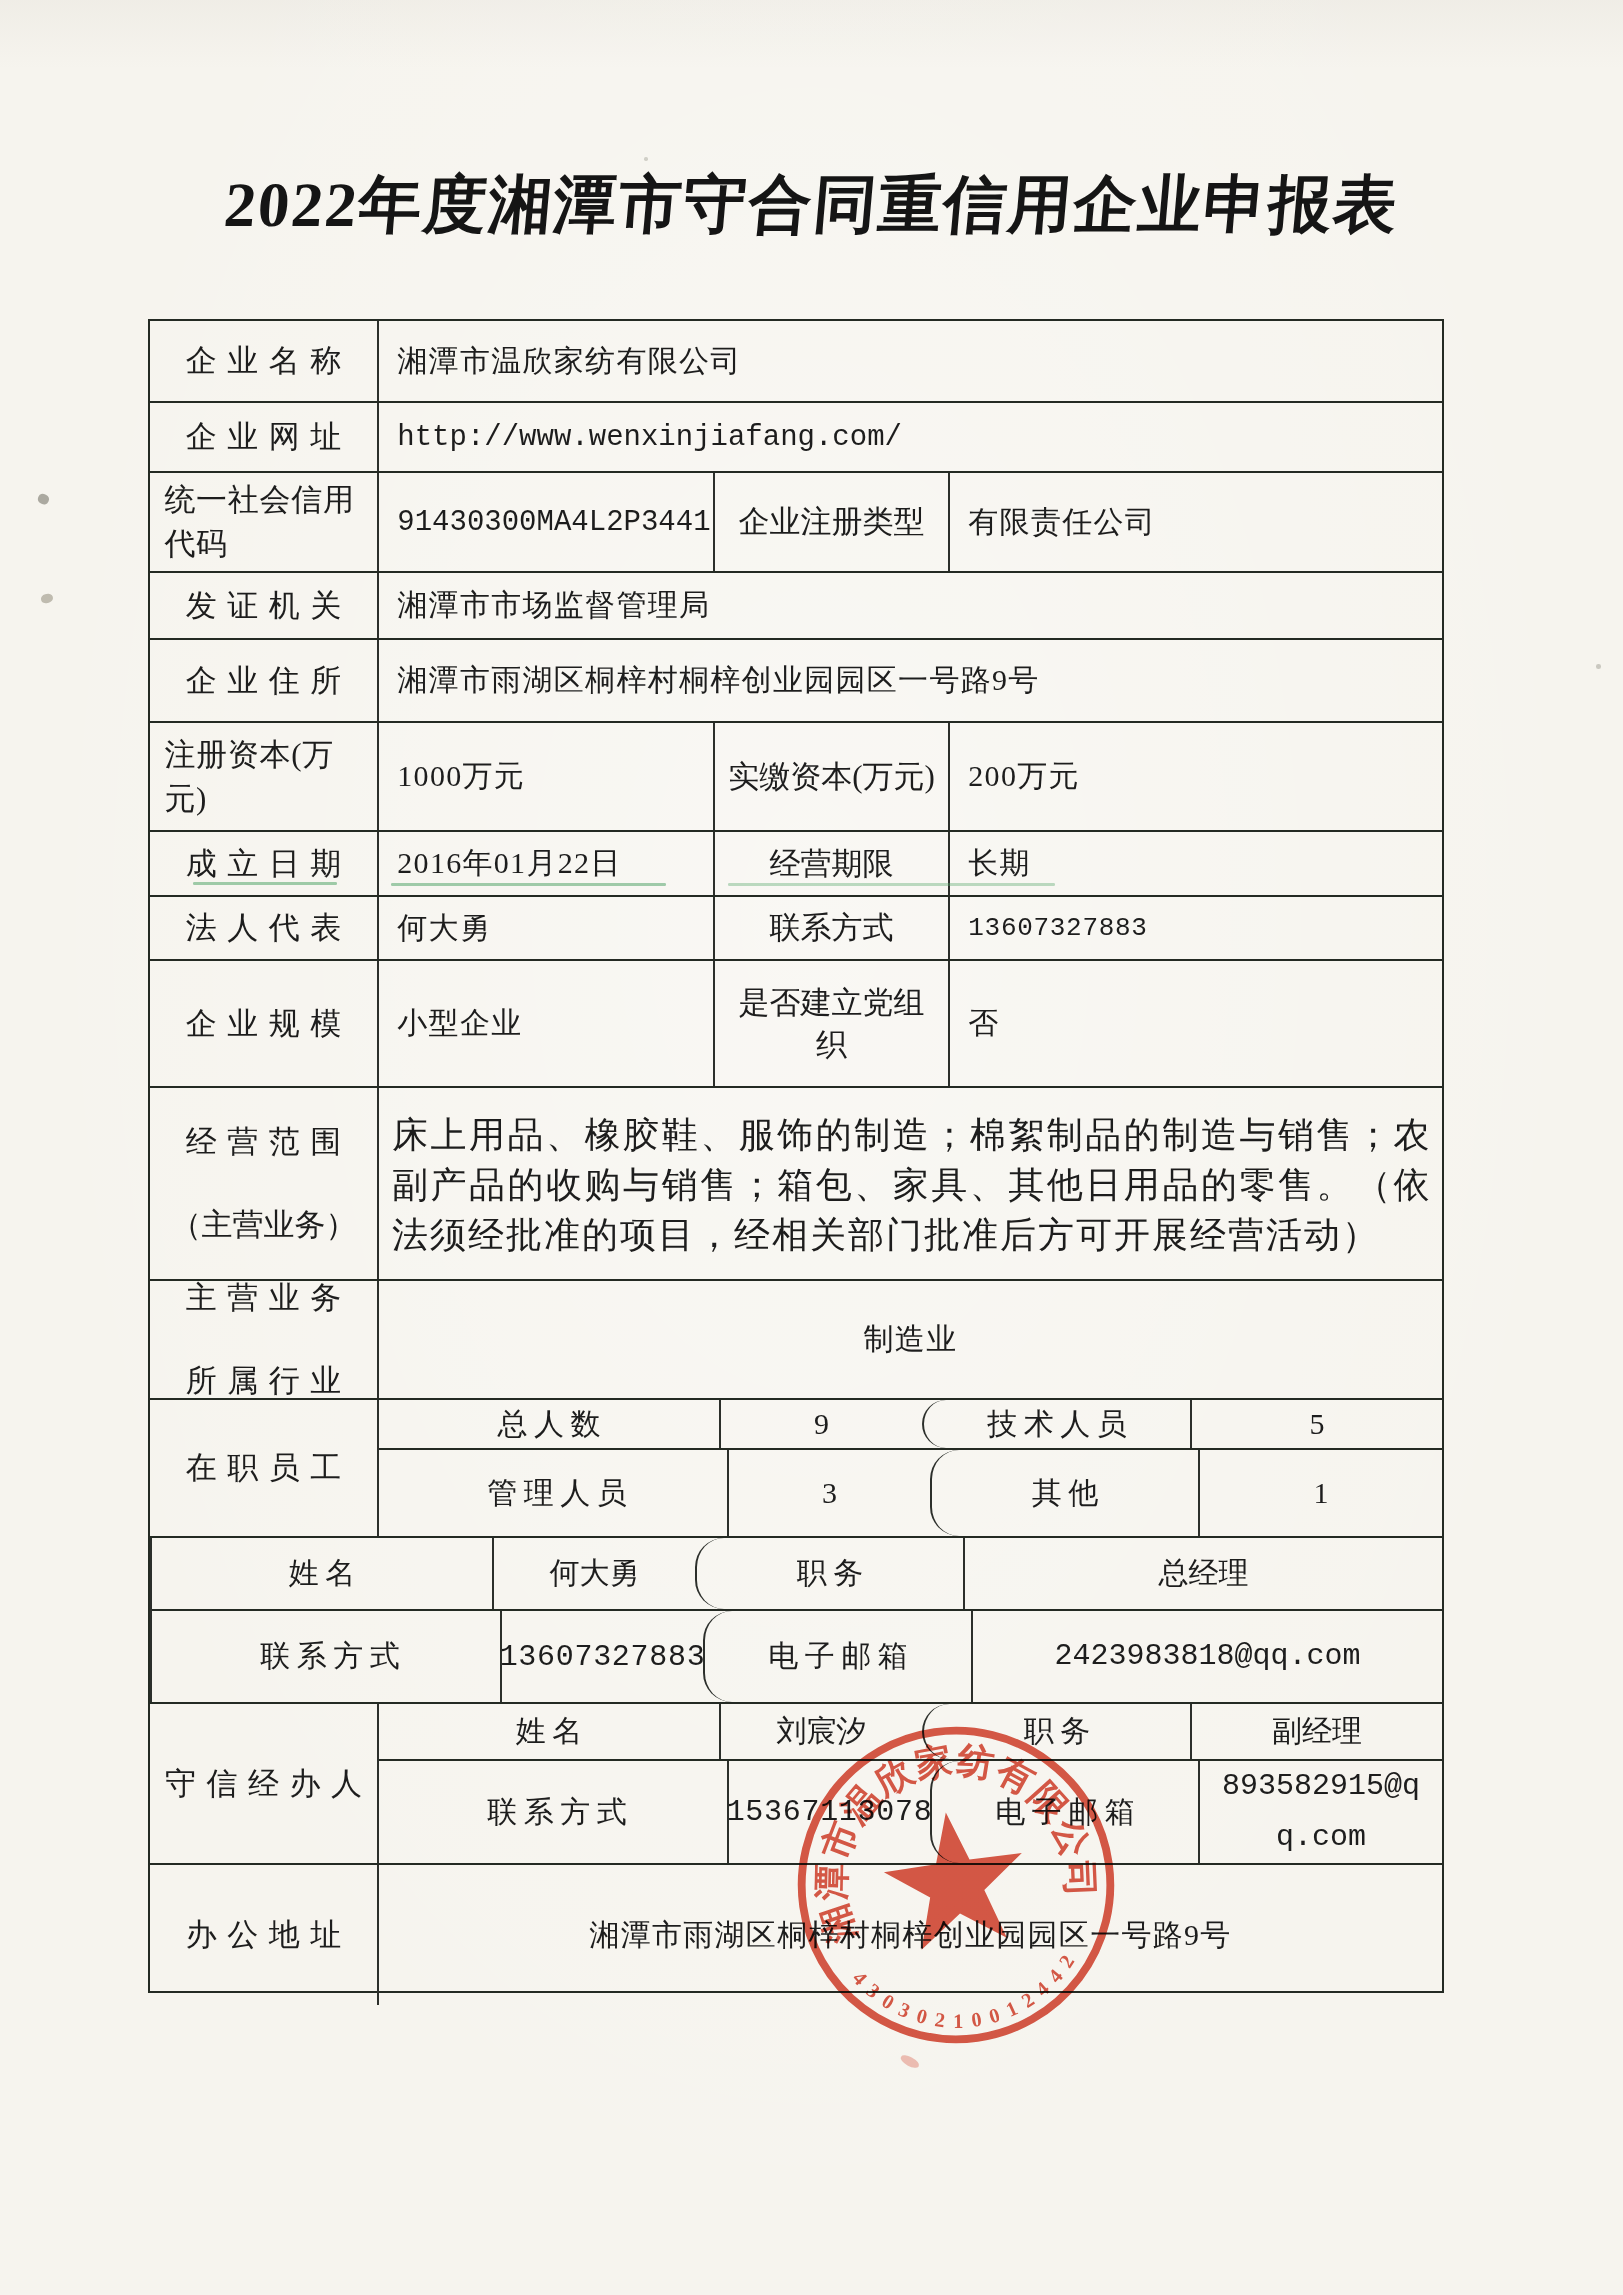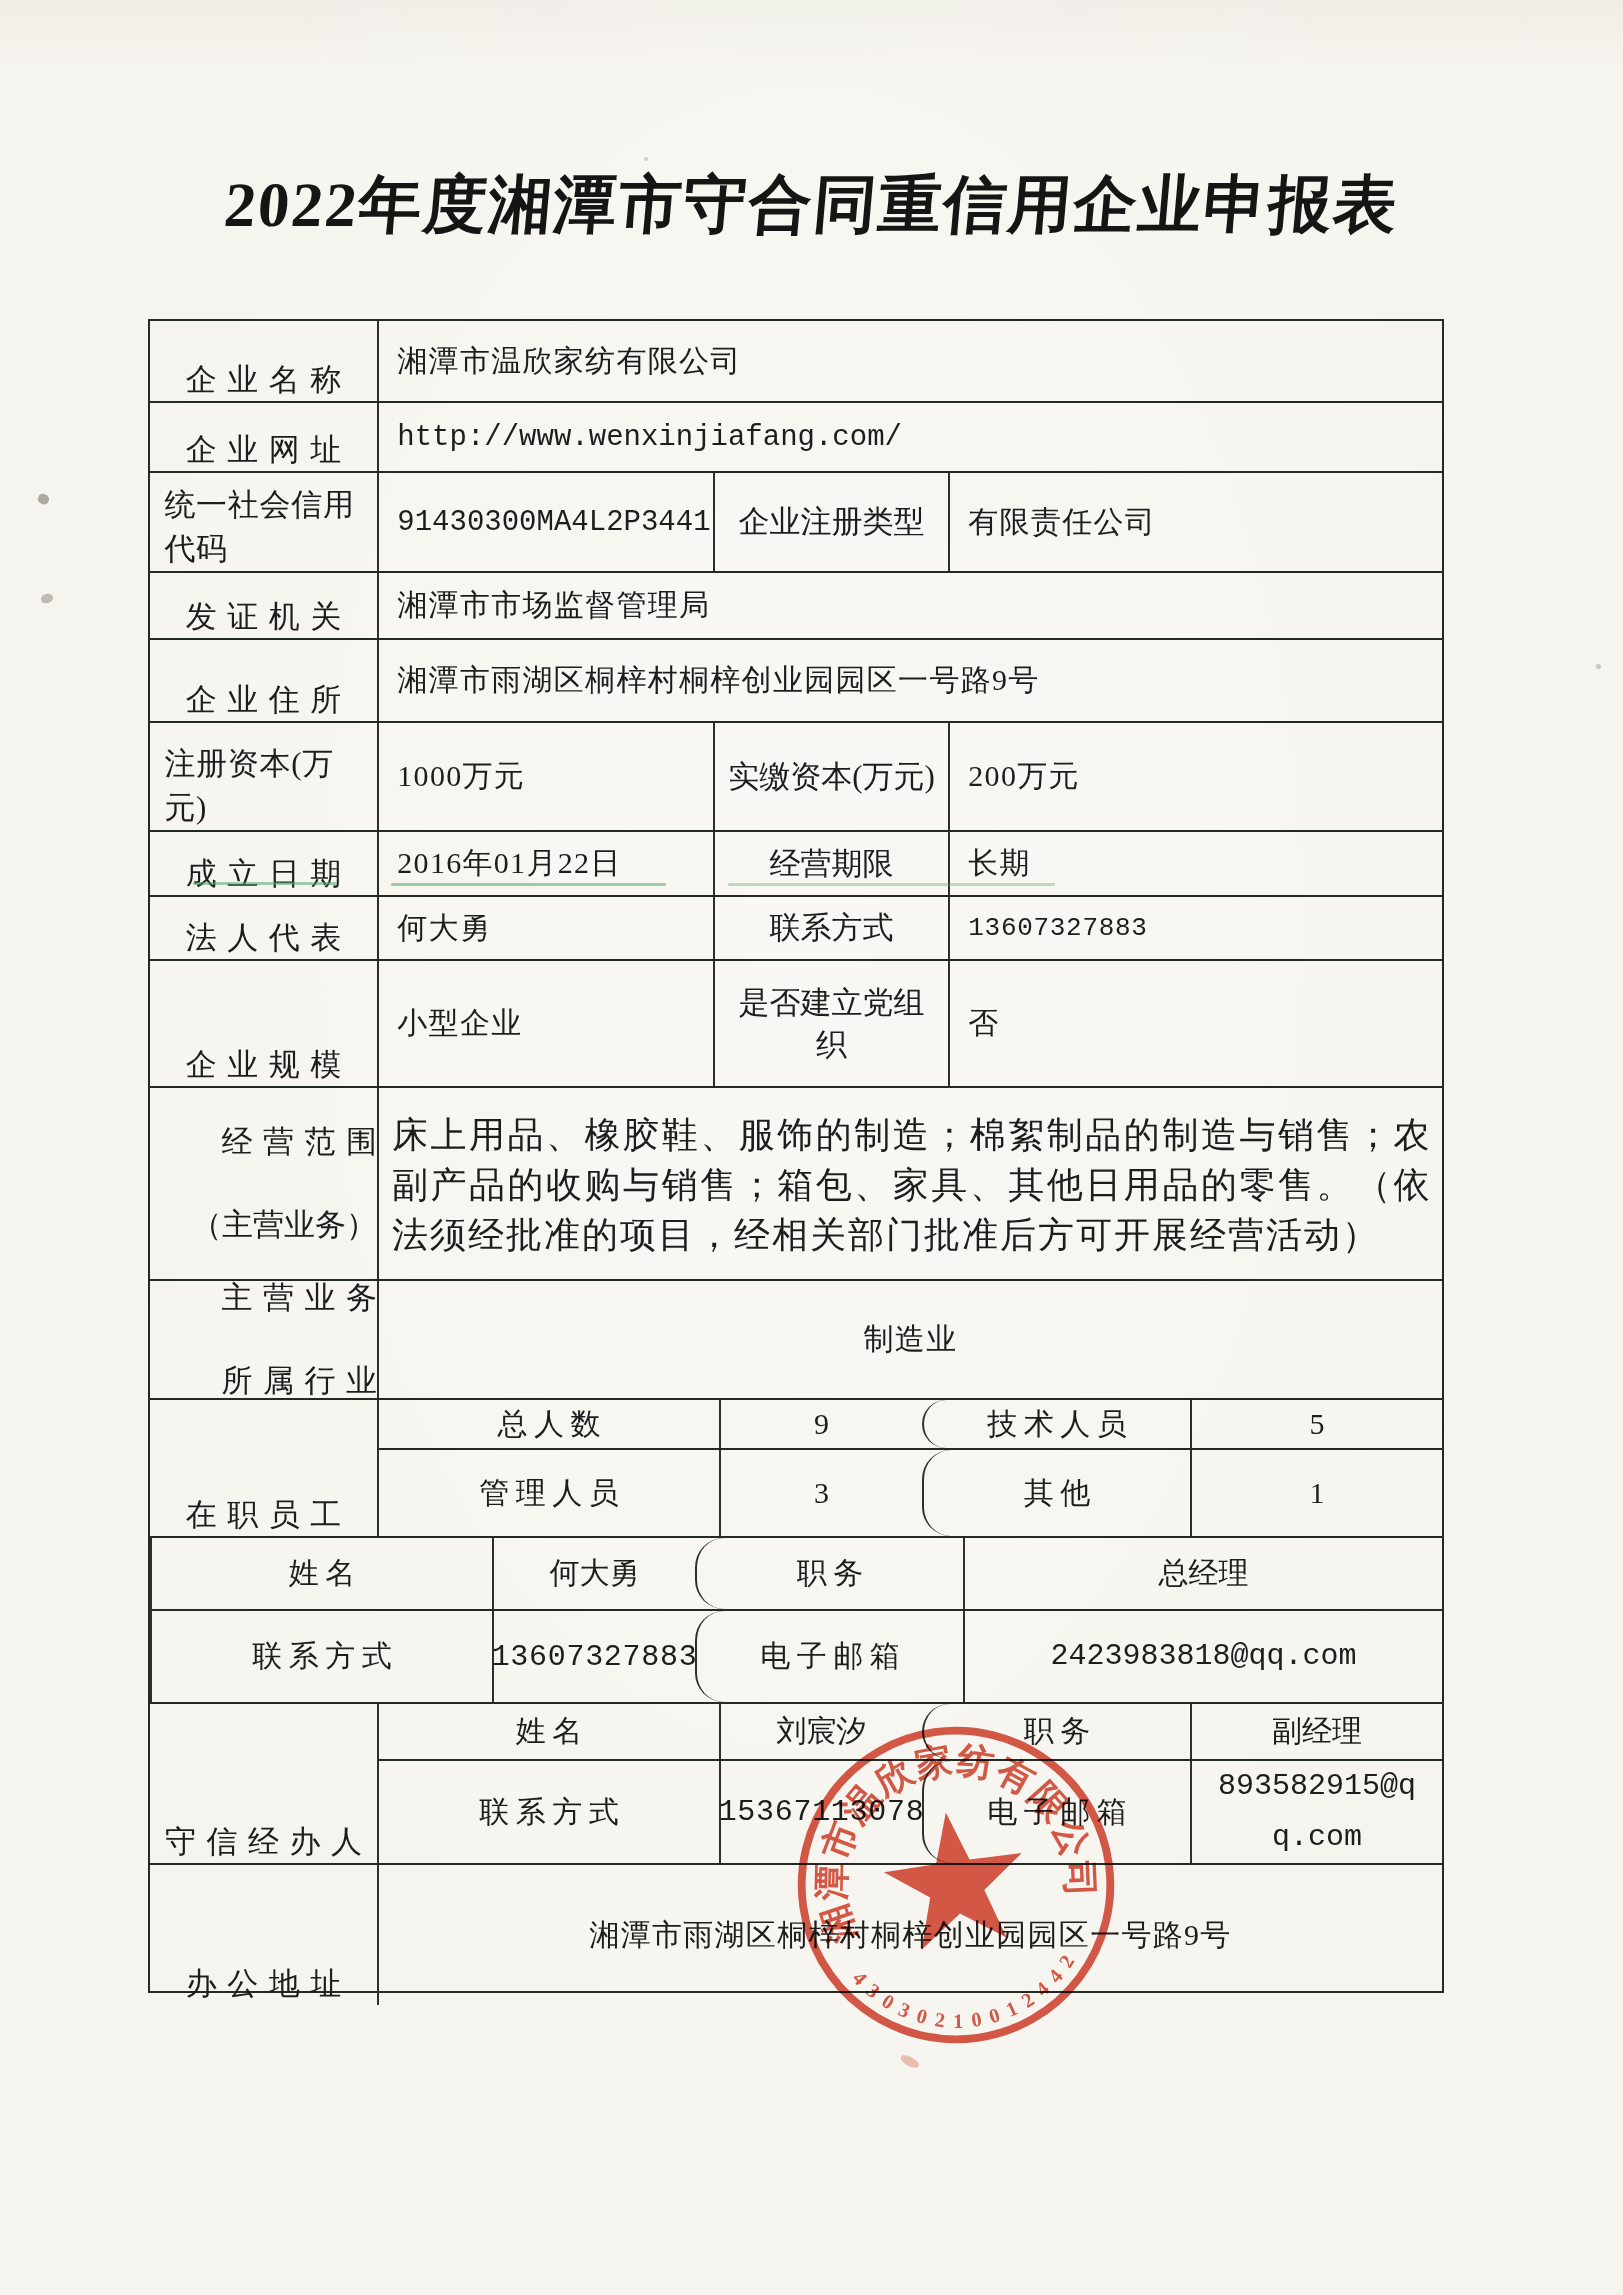--- a/index.html
+++ b/index.html
@@ -41,39 +41,38 @@
   .cell{
     display:flex;align-items:center;box-sizing:border-box;
     overflow:hidden;
   }
   .cell + .cell{border-left:2px solid #2c2f2b;}
   
   .label{
     flex:0 0 227px;width:227px;
     justify-content:center;text-align:center;
     font-size:31px;
-    align-items:flex-end;
   }
   .label .sp{letter-spacing:10.5px;margin-right:-10.5px;}
   .label.long{justify-content:flex-start;text-align:left;padding:0 14.4px;}
   .label.long span{letter-spacing:0.7px;line-height:44px;}
   .label.two{flex-direction:column;justify-content:center;gap:41px;}
   
   .value{font-size:30px;padding:0 18.3px;letter-spacing:1.3px;}
   .mono{font-family:"Liberation Mono","DejaVu Sans Mono",monospace;font-size:29px;letter-spacing:0;}
   .mid{justify-content:center;text-align:center;font-size:31px;padding:0 13px;line-height:42px;}
   .mid span{display:block;}
   .centerv{justify-content:center;text-align:center;padding:0 6.5px;}
   .w514{flex:0 0 336px;width:336px;}
   .w360{flex:0 0 235px;width:235px;}
   .grow{flex:1 1 auto;}
   
   .bandcol{flex:1 1 auto;display:flex;flex-direction:column;border-left:2px solid #2c2f2b;}
   .subrow{display:flex;box-sizing:border-box;}
-  .subrow + .subrow{border-top:2px solid var(--line);}
+  .subrow + .subrow{border-top:2px solid var(--line);padding-left:8px;}
   .subrow .cell{font-size:30px;}
   .subrow .cell:first-child{border-left:none;}
   .c1{flex:0 0 340px;width:340px;}
   .c2{flex:0 0 203px;width:203px;}
   .c3{flex:0 0 268px;width:268px;border-radius:29px;}
   .c4{flex:1 1 auto;}
   .slabel{justify-content:center;text-align:center;letter-spacing:6.5px;text-indent:6.5px;}
   .sval{justify-content:center;text-align:center;}
   .email{
     font-family:"Liberation Mono","DejaVu Sans Mono",monospace;

